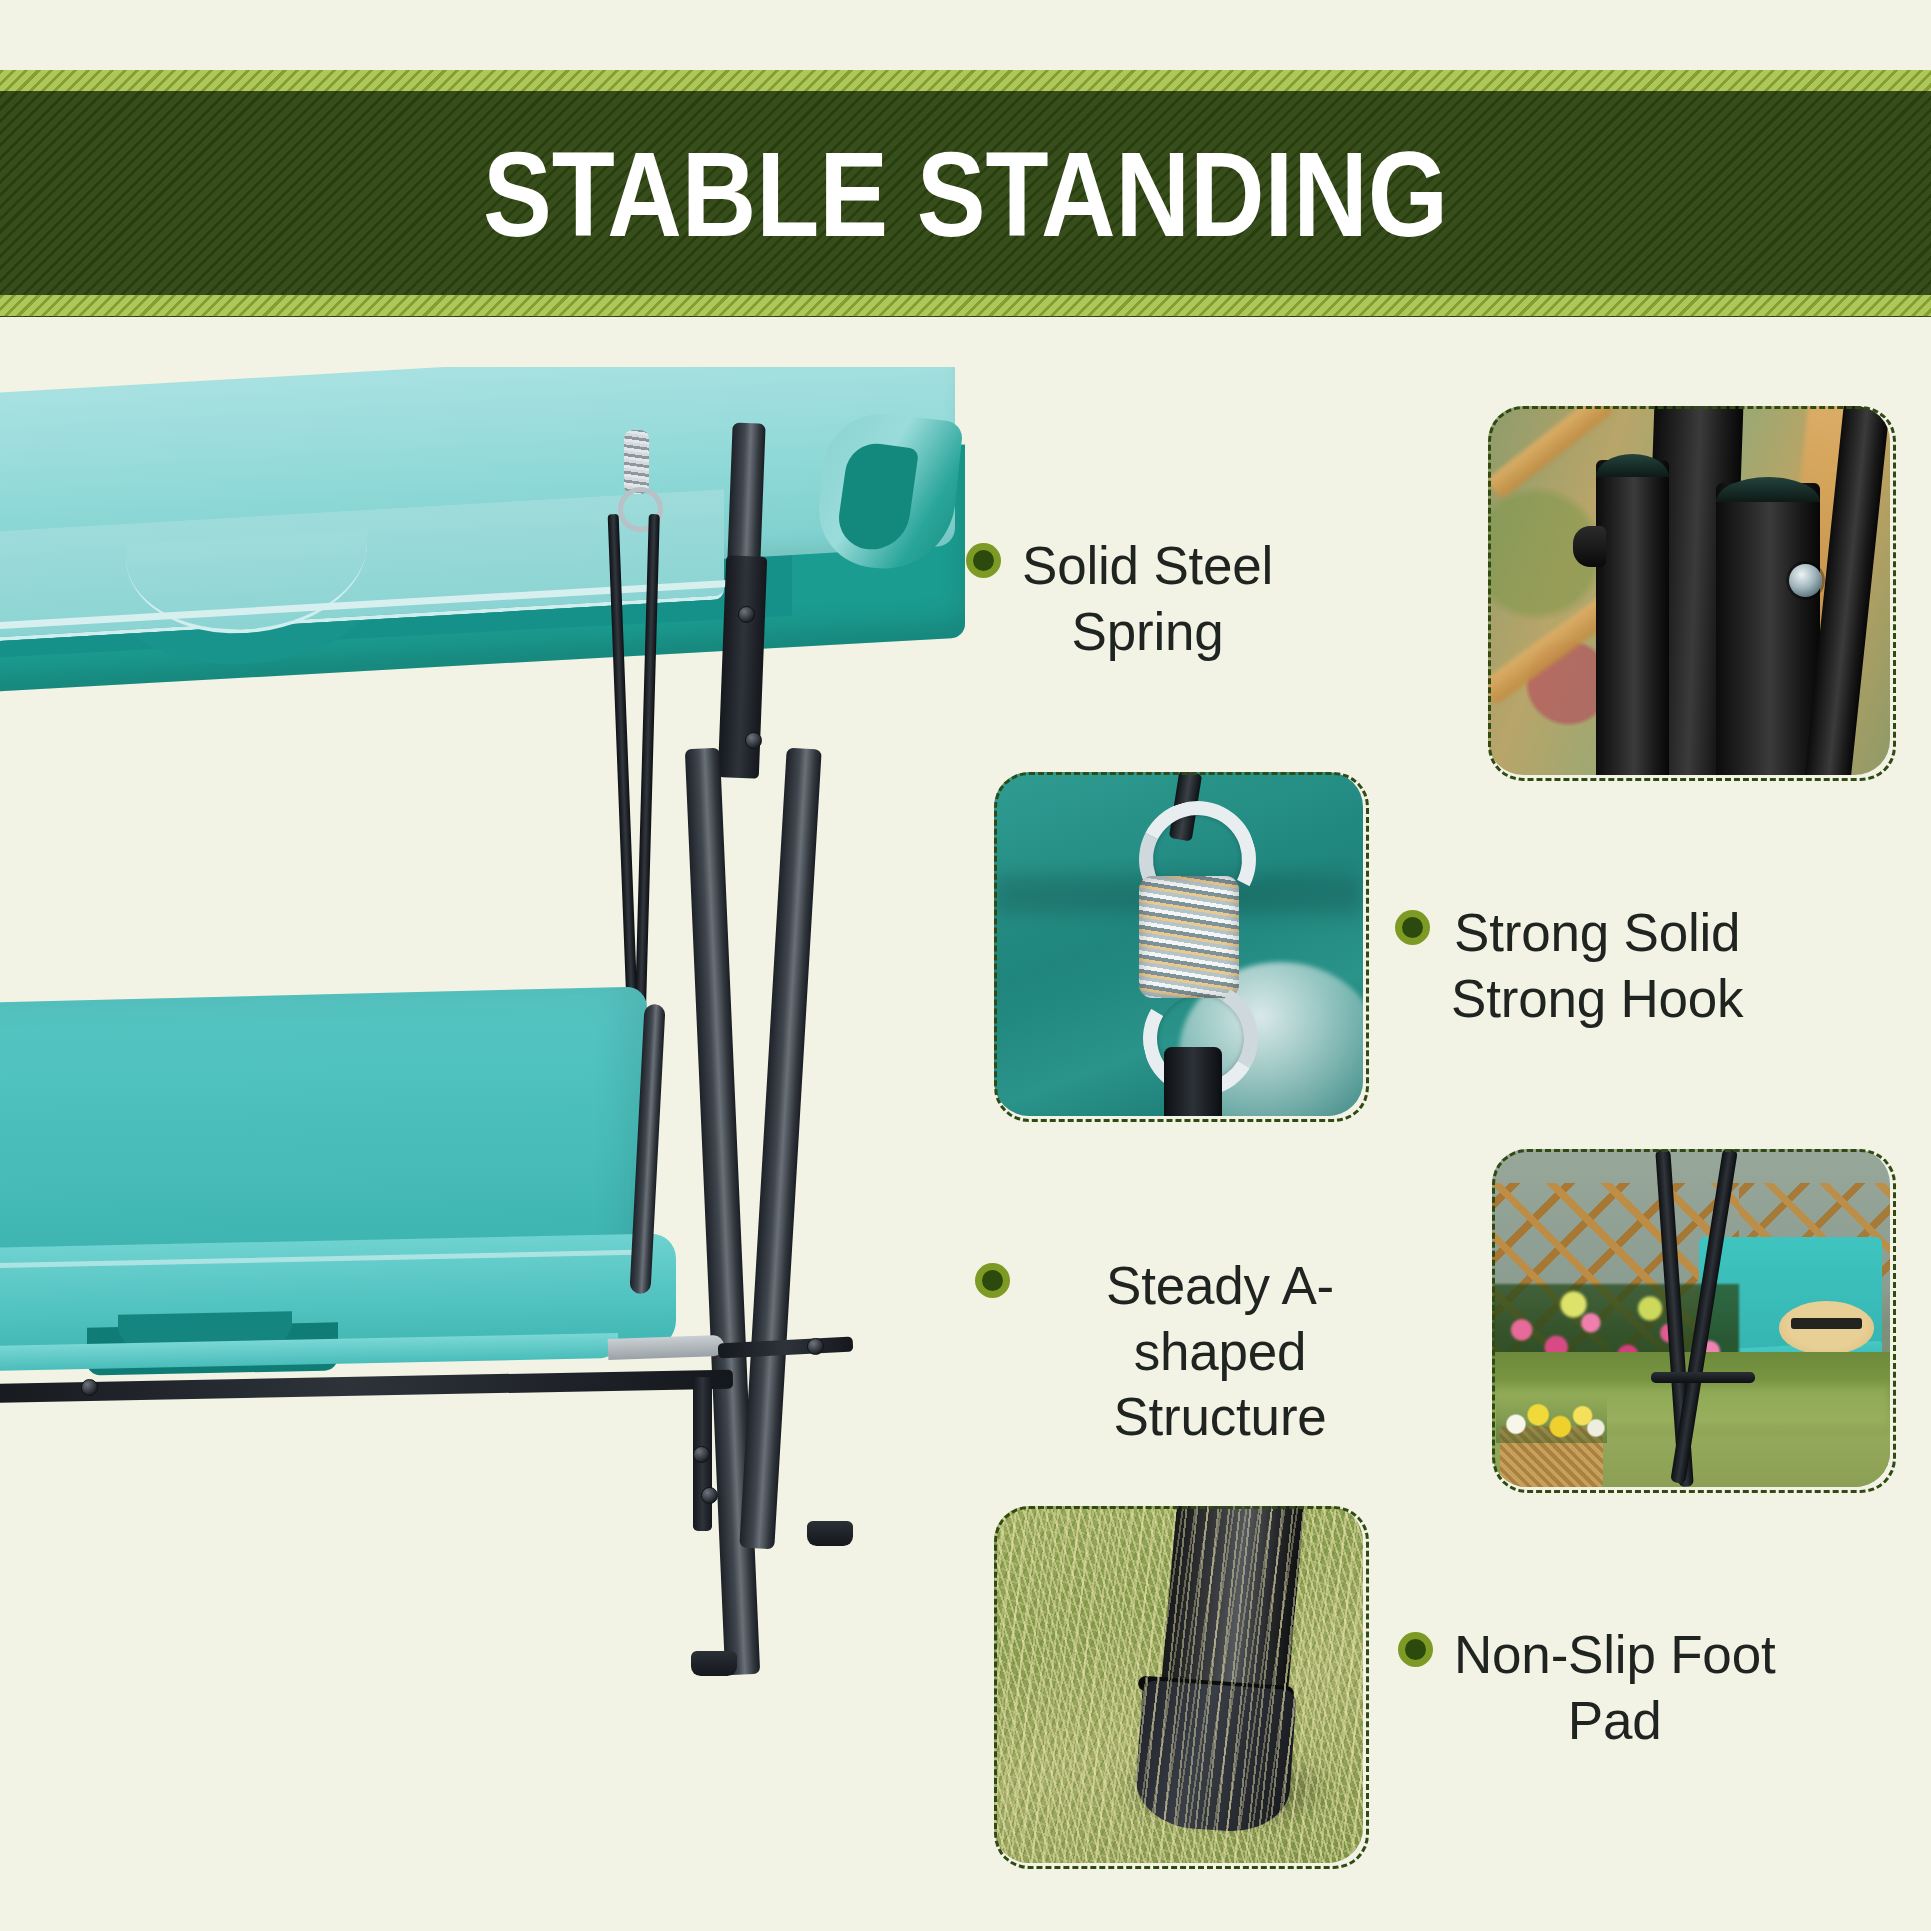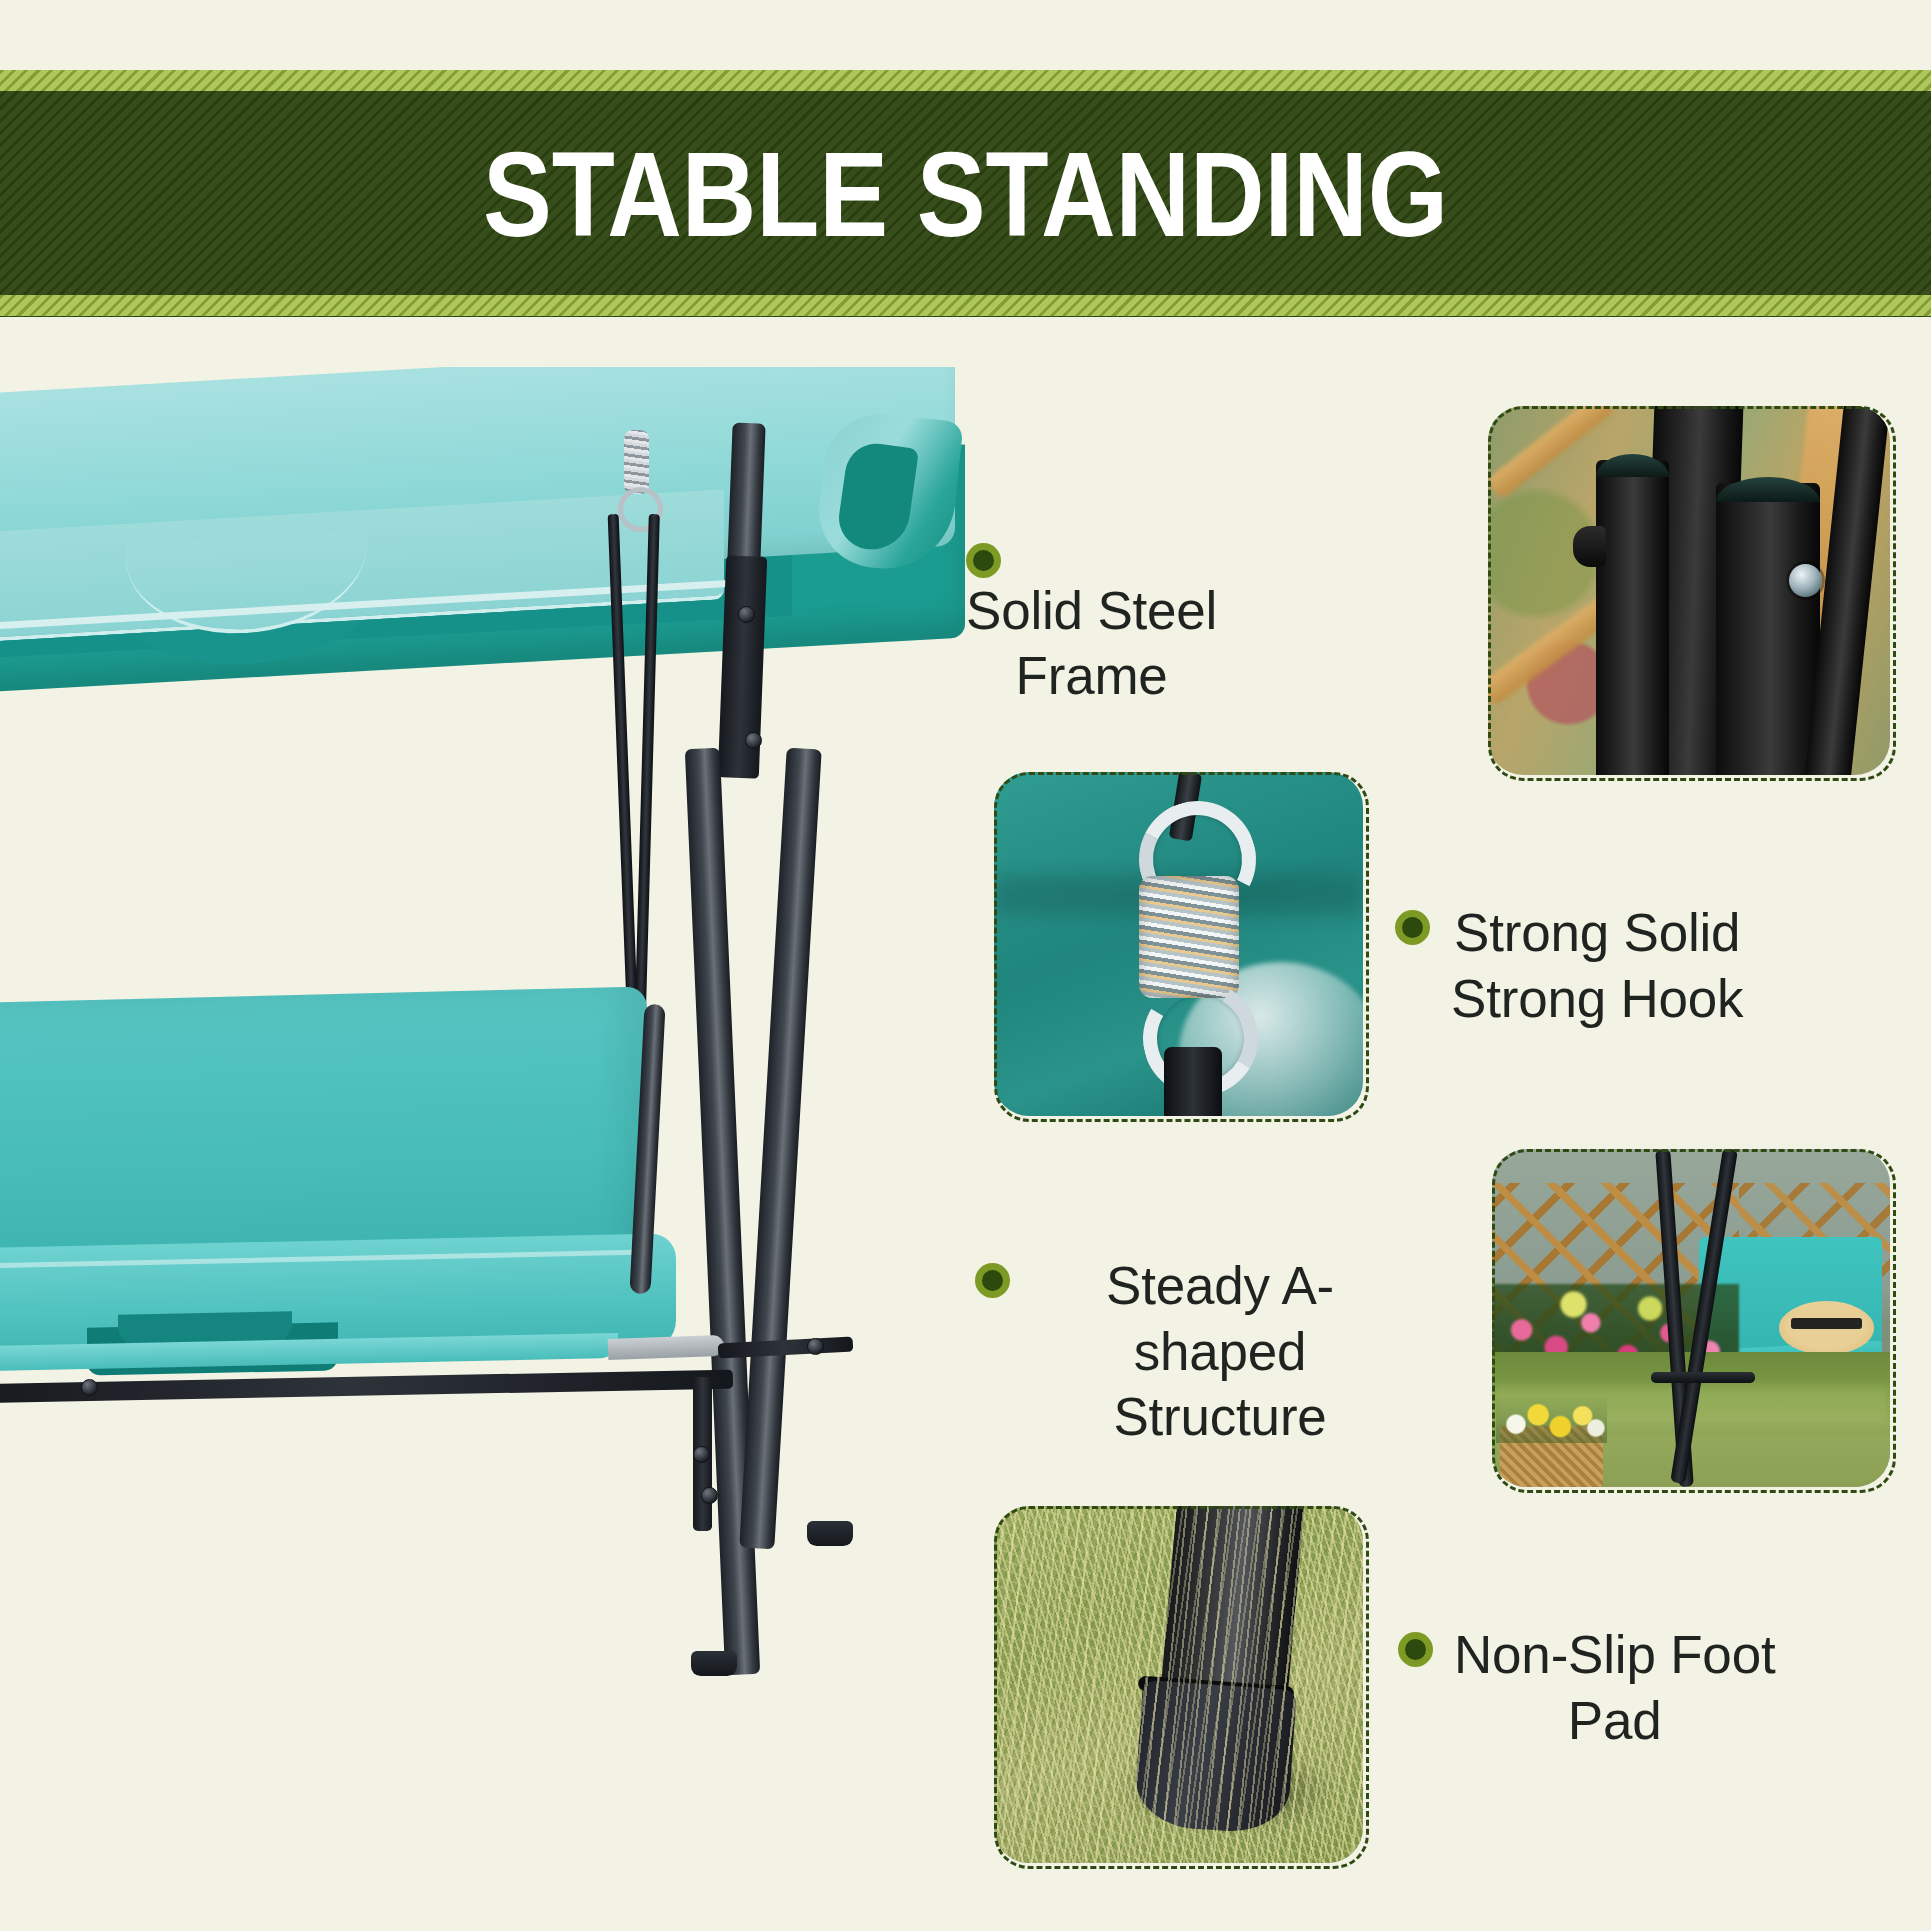--- a/index.html
+++ b/index.html
@@ -613,21 +613,21 @@
   }
   .feature-text {
     font-family: "Liberation Sans", sans-serif;
     font-size: 53px;
     line-height: 1.24;
     color: #1f2420;
     font-weight: normal;
     text-align: center;
     letter-spacing: -0.2px;
   }
-  .feature.ft1 { left: 966px; top: 533px; width: 425px; flex-direction: column; }
+  .feature.ft1 { left: 966px; top: 533px; width: 425px; }
   .feature.ft2 { left: 1395px; top: 900px; width: 492px; }
   .feature.ft3 { left: 975px; top: 1253px; width: 434px; }
   .feature.ft4 { left: 1398px; top: 1622px; width: 473px; }
 </style>
 </head>
 <body>
 
 <div id="page">
 
   <div class="banner"></div>
@@ -736,21 +736,21 @@
     <div class="c4-pad"></div>
     <div class="c4-blades"></div>
   </div>
   <div class="card-dash" style="left:994px; top:1506px; width:369px; height:357px;"></div>
 
   <div class="feature ft1">
     <span class="bullet">
       <span class="bullet-inner"></span>
     </span>
     <span class="feature-text">
-      <span>Solid Steel</span><br><span>Frame</span>
+      <span>Solid Steel</span><br><span>Spring</span>
     </span>
   </div>
 
   <div class="feature ft2">
     <span class="bullet">
       <span class="bullet-inner"></span>
     </span>
     <span class="feature-text">
       <span>Strong Solid</span><br><span>Strong Hook</span>
     </span>

